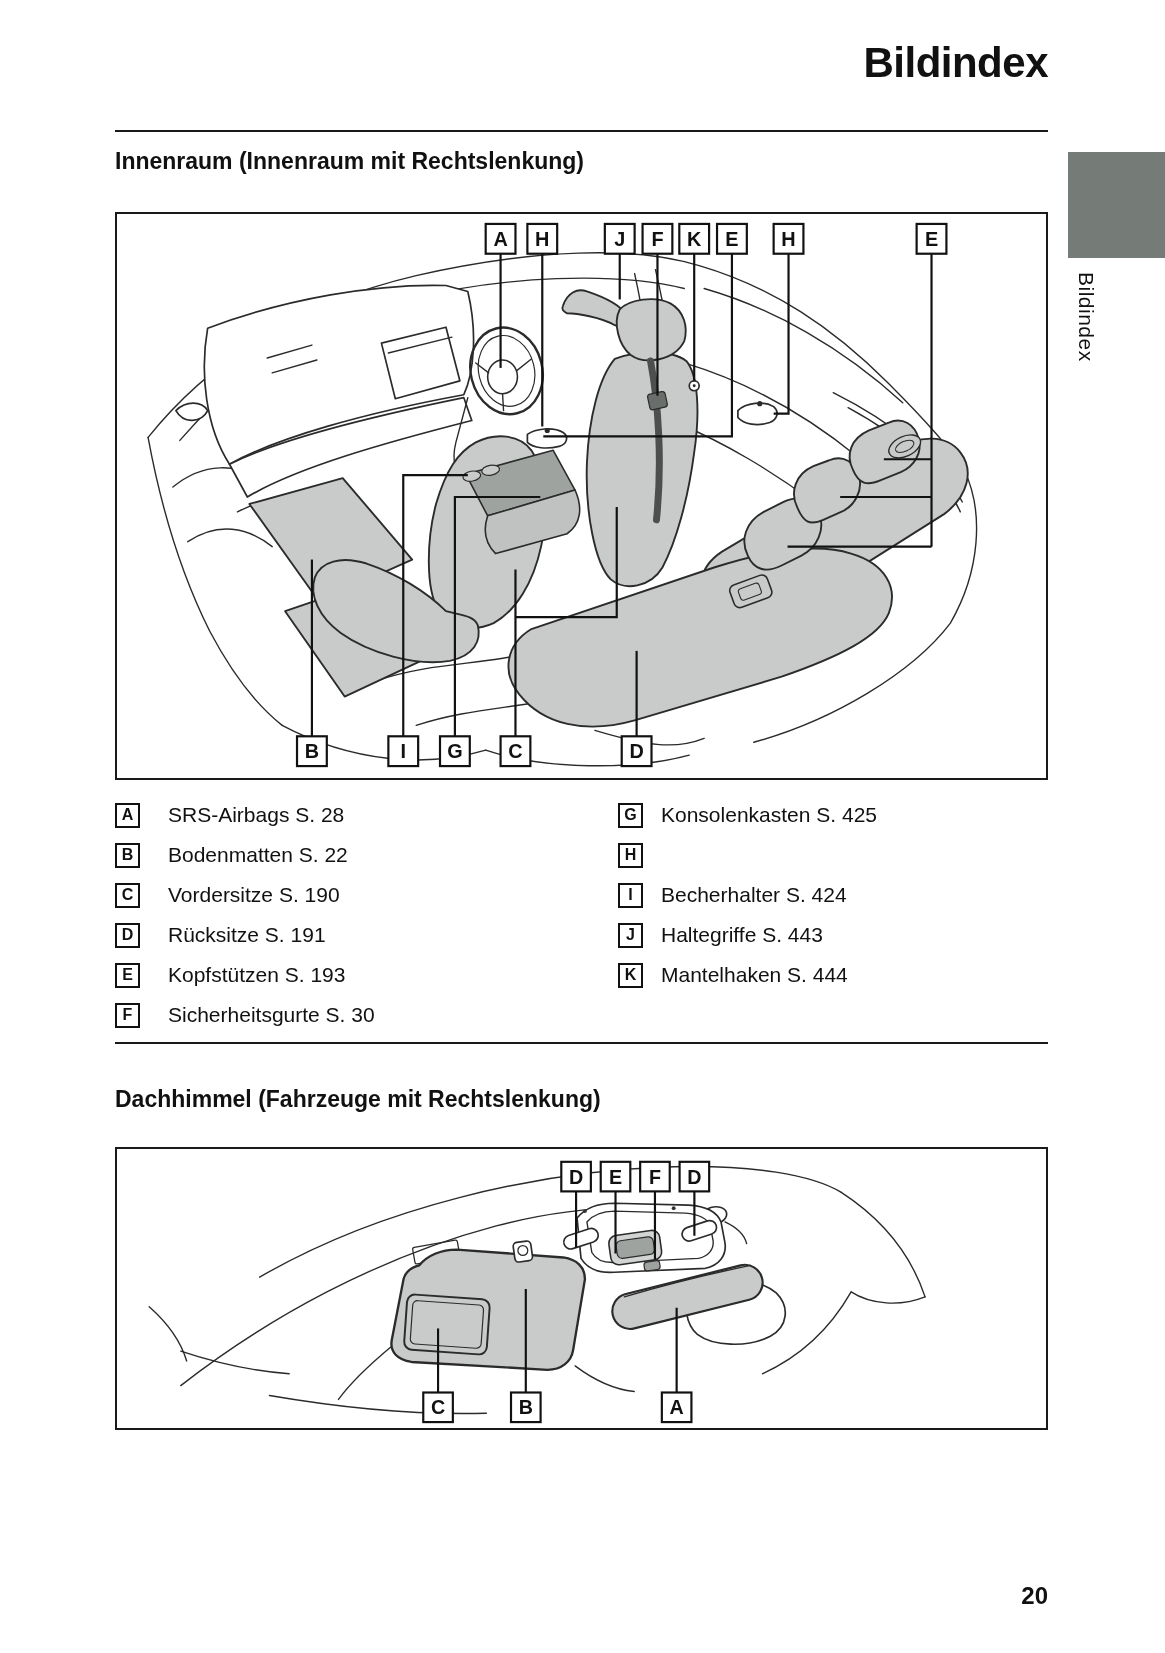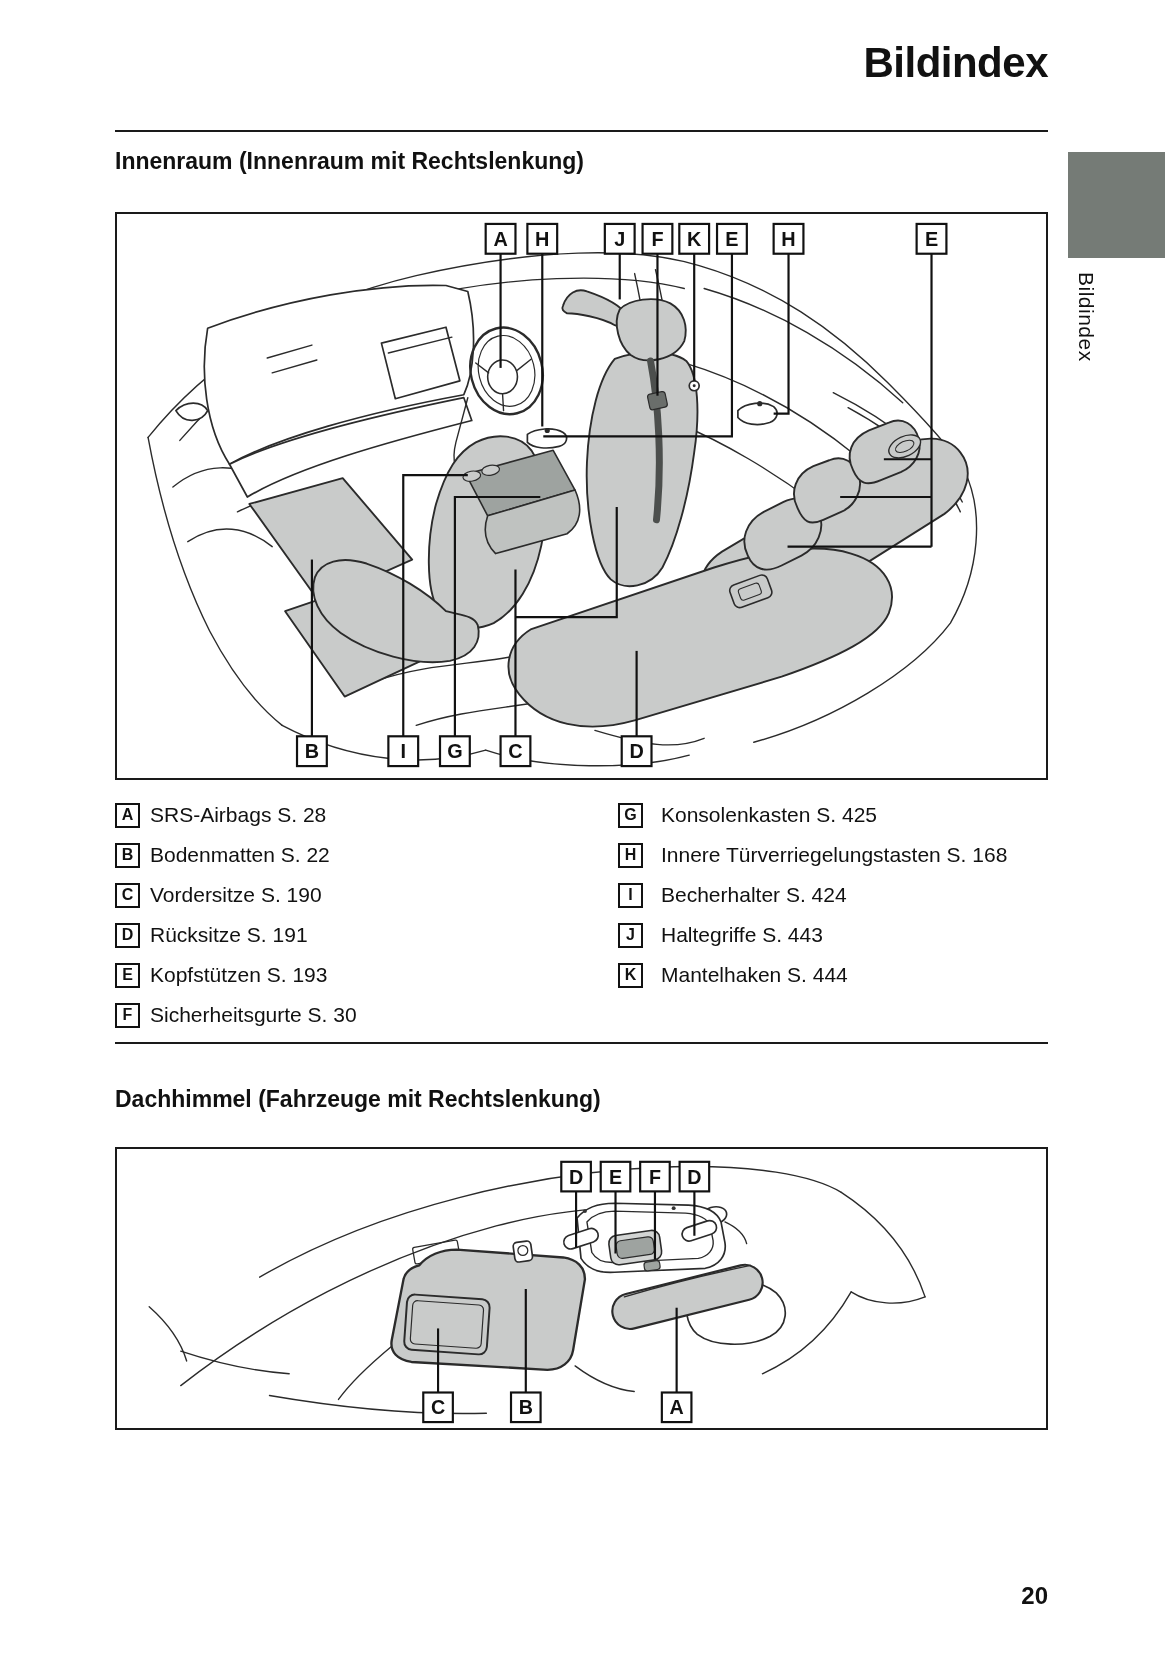--- a/index.html
+++ b/index.html
@@ -8,21 +8,21 @@
   .page-title{right:117px;top:42px;font-size:42px;font-weight:800;letter-spacing:-0.5px;line-height:1;}
   .rule{left:115px;width:933px;height:2px;background:#1a1a1a;}
   .sec-head{left:115px;font-size:23px;font-weight:700;line-height:1.2;}
   .frame{left:115px;width:933px;border:2px solid #1a1a1a;background:#fff;box-sizing:border-box;}
   .frame svg{display:block;width:100%;height:100%;}
   .tab{left:1068px;top:152px;width:97px;height:106px;background:#757b76;}
   .tab-label{left:1074px;top:272px;writing-mode:vertical-rl;font-size:21px;color:#111;letter-spacing:0.5px;}
   .legend-col{display:block;}
   .lrow{height:40px;display:flex;align-items:center;}
   .lbox{width:25px;height:25px;border:2px solid #111;box-sizing:border-box;display:flex;align-items:center;justify-content:center;font-size:16px;font-weight:700;flex:none;background:#fff;}
-  .ltext{font-size:21px;margin-left:10px;white-space:nowrap;}
+  .ltext{font-size:21px;margin-left:28px;white-space:nowrap;}
   .col-right .ltext{margin-left:18px;}
   .pageno{right:117px;top:1582px;font-size:24px;font-weight:700;}
   
   .ln{fill:none;stroke:#2b2b2b;stroke-width:1.4;stroke-linecap:round;stroke-linejoin:round;}
   .shape{fill:#c9cbca;stroke:#2b2b2b;stroke-width:1.9;stroke-linejoin:round;}
   .shape-w{fill:#ffffff;stroke:#2b2b2b;stroke-width:1.7;stroke-linejoin:round;}
   .shape-d{fill:#9ea3a0;stroke:#2b2b2b;stroke-width:1.6;stroke-linejoin:round;}
   .shape-m{fill:#bfc2c0;stroke:#2b2b2b;stroke-width:1.6;stroke-linejoin:round;}
   .belt{fill:none;stroke:#4c4f4d;stroke-width:7;stroke-linecap:round;}
   .leader{fill:none;stroke:#111;stroke-width:2.2;}
@@ -221,21 +221,20 @@
     </div>
 </div>
 
 <div class="abs legend-col col-right" style="left:618px;top:795px;">
   <div class="lrow">
       <span class="lbox">G</span>
       <span class="ltext">Konsolenkasten S. 425</span>
     </div>
   <div class="lrow">
       <span class="lbox">H</span>
-      <span class="ltext">Innere Türverriegelungstasten S. 168</span>
     </div>
   <div class="lrow">
       <span class="lbox">I</span>
       <span class="ltext">Becherhalter S. 424</span>
     </div>
   <div class="lrow">
       <span class="lbox">J</span>
       <span class="ltext">Haltegriffe S. 443</span>
     </div>
   <div class="lrow">

